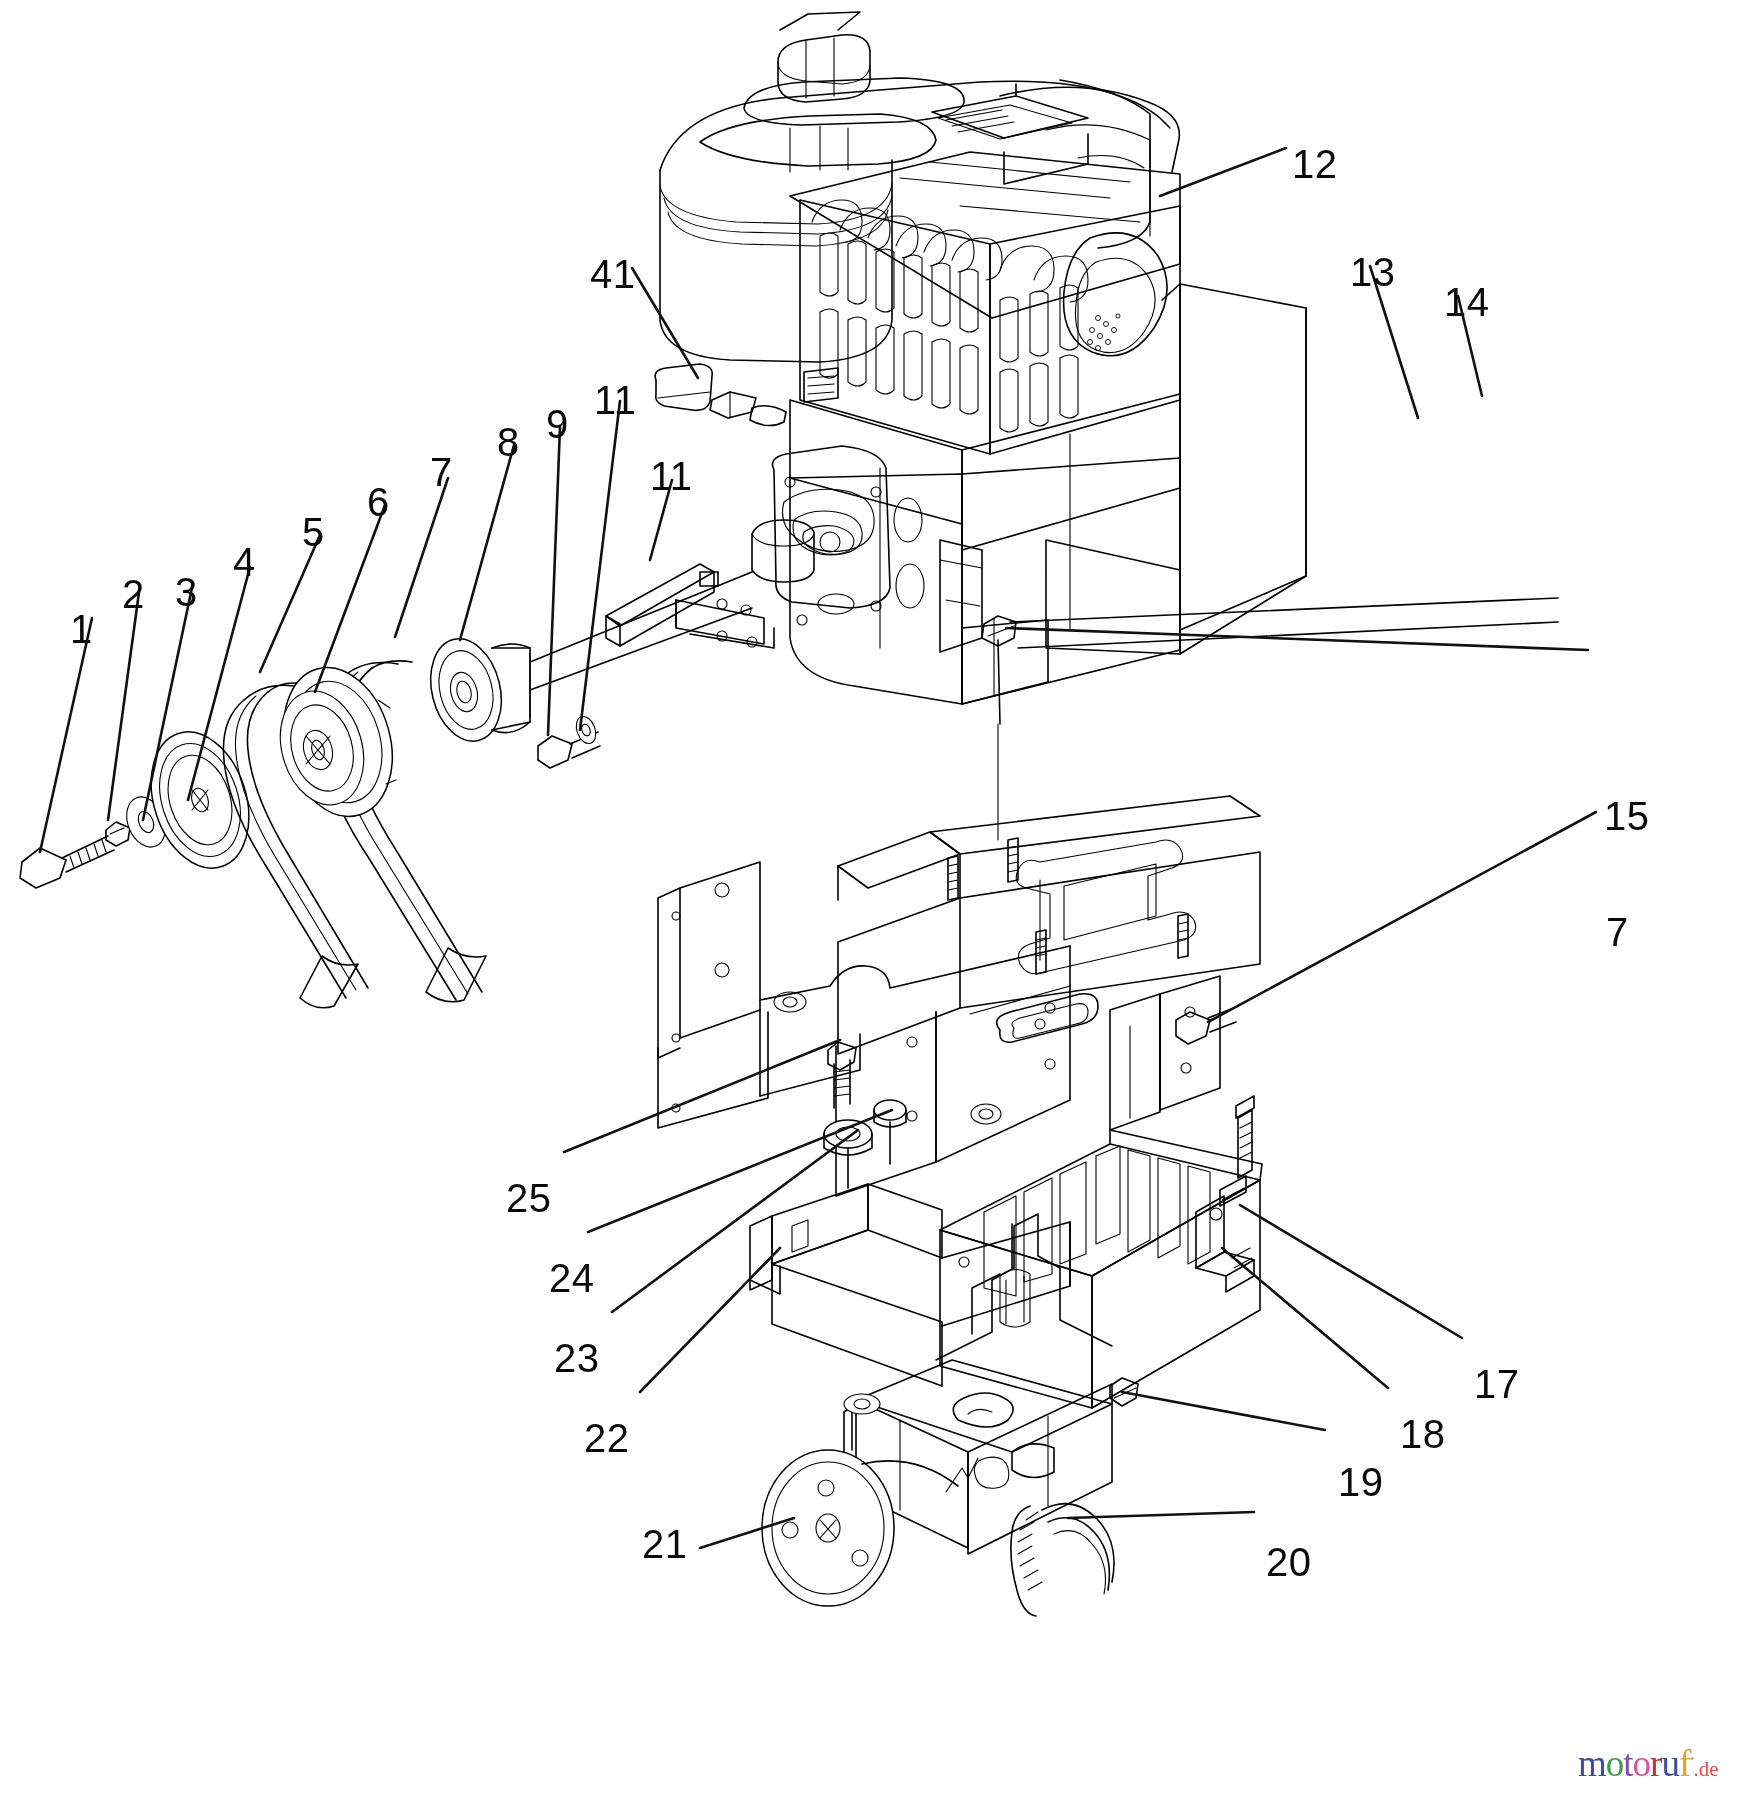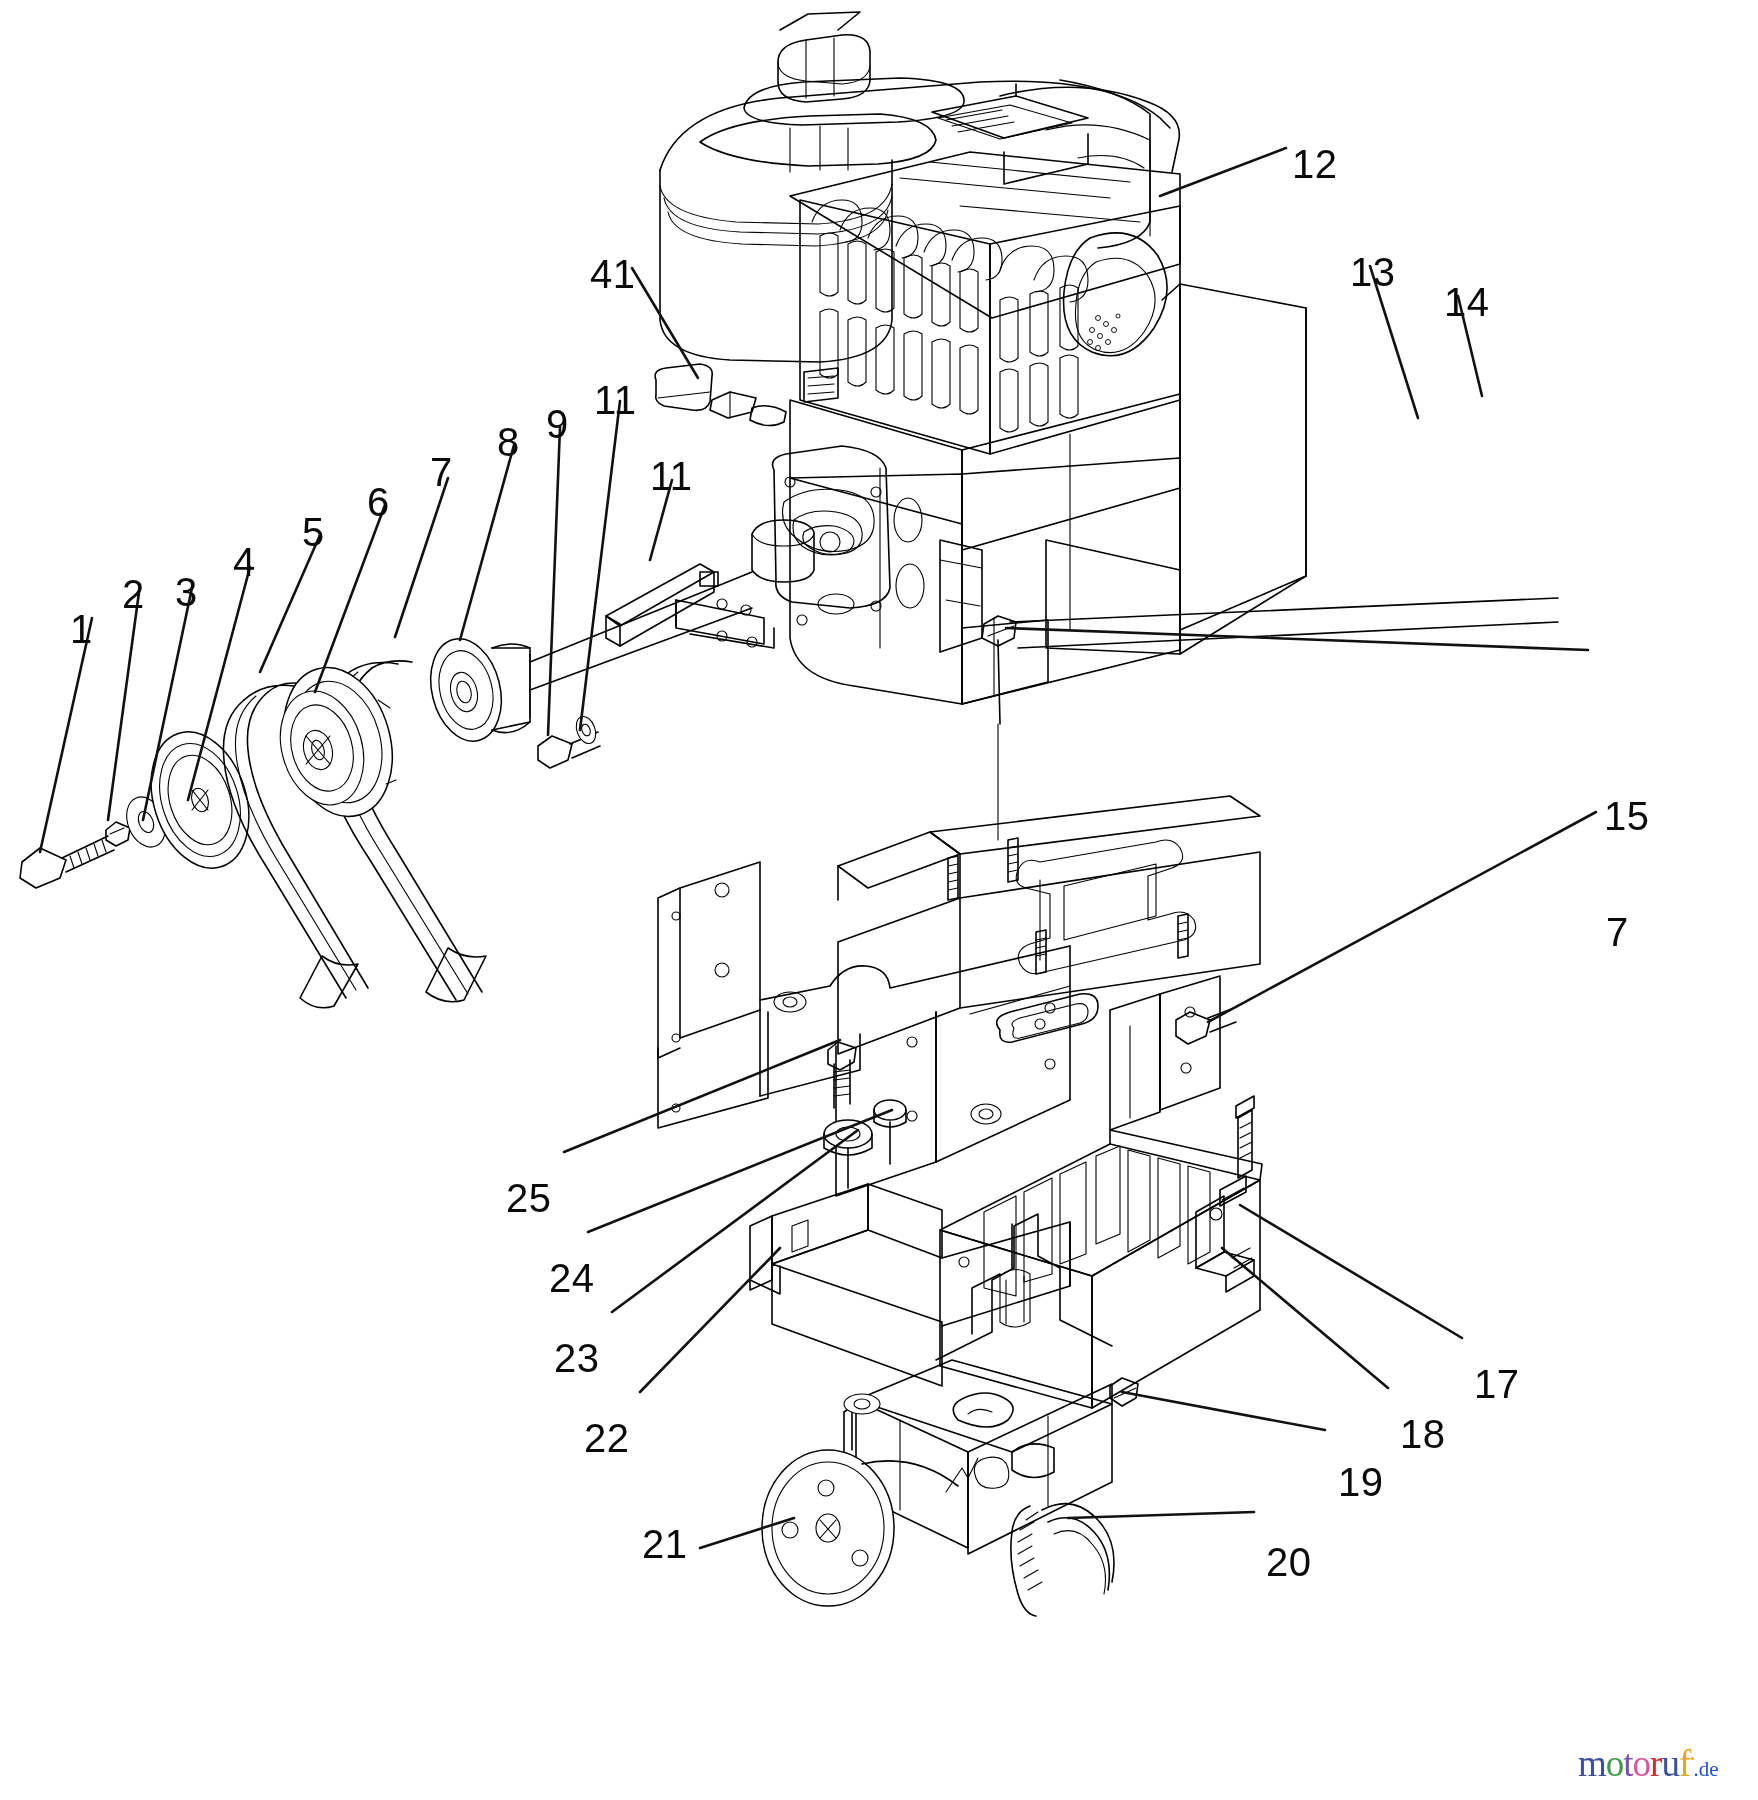--- a/index.html
+++ b/index.html
@@ -3,21 +3,21 @@
 <meta charset="utf-8">
 <title>Parts Diagram</title>
 <style>
   html,body{margin:0;padding:0;background:#fff;}
   body{font-family:"Liberation Sans", sans-serif;}
   #stage{position:relative;width:1758px;height:1800px;background:#fffffe;overflow:hidden;}
   #art{position:absolute;left:0;top:0;width:1758px;height:1800px;}
   .callout{position:absolute;font-family:"Liberation Sans", sans-serif;font-size:40px;color:#0a0a0a;font-weight:400;line-height:1;white-space:nowrap;letter-spacing:.5px;margin-top:44px;}
   #wm{position:absolute;left:1578px;top:1742px;font-family:"Liberation Serif", serif;font-size:37px;letter-spacing:-1px;white-space:nowrap;}
   #wm .l{display:inline-block;}
-  #wm .de{font-size:21px;color:#1d4ed8;letter-spacing:0;}
+  #wm .de{font-size:21px;color:#ef4444;letter-spacing:0;}
   #wm .dot{font-size:12px;vertical-align:super;}
 </style>
 </head>
 <body>
 
 <div id="stage">
 
   <svg id="art" viewBox="0 0 1758 1800" xmlns="http://www.w3.org/2000/svg">
     <defs>
       <style>

